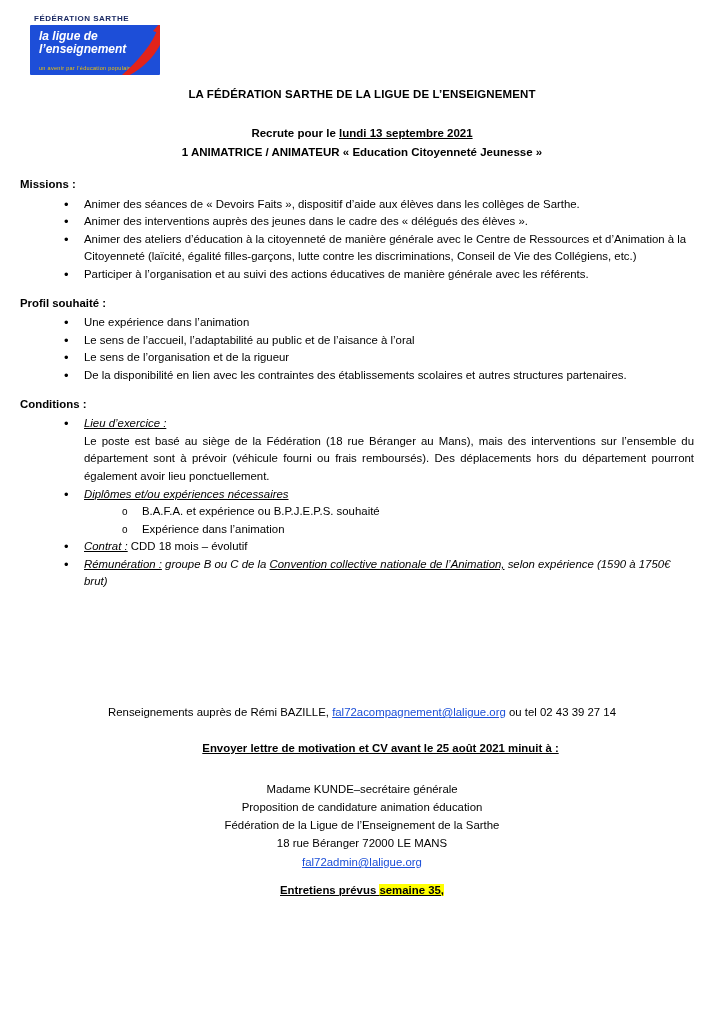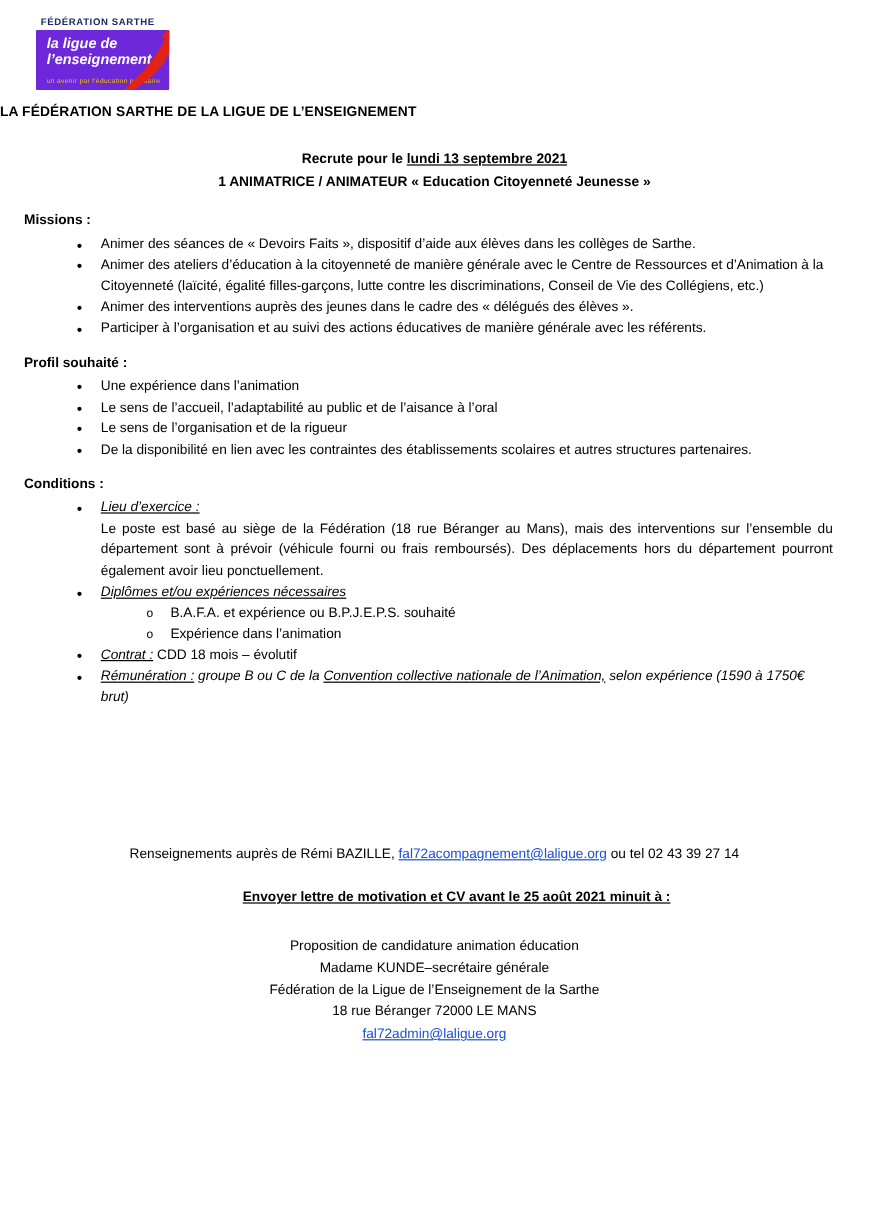--- a/index.html
+++ b/index.html
@@ -33,23 +33,23 @@
   }
   .logo-fed {
     font-size: 8px;
     font-weight: bold;
     letter-spacing: 0.5px;
     color: #1b2a63;
     margin: 0 0 2px 4px;
     font-family: "Liberation Sans", sans-serif;
   }
   .logo-box {
-    width: 111px;
+    width: 130px;
     height: 50px;
-    background: #6d28d9;
+    background: #1d4ed8;
     position: relative;
     overflow: hidden;
     border-radius: 1px;
   }
   .logo-box .line1 {
     position: absolute;
     left: 9px;
     top: 5px;
     color: #ffffff;
     font-size: 12px;
@@ -80,21 +80,21 @@
     right: -6px;
     top: -4px;
     width: 46px;
     height: 56px;
   }
   .title {
     position: absolute;
     left: 0;
     right: 0;
     top: 88px;
-    text-align: left;
+    text-align: center;
     font-weight: bold;
     font-size: 11.5px;
     letter-spacing: 0.1px;
   }
   .subtitle-block {
     position: absolute;
     left: 0;
     right: 0;
     top: 124px;
     text-align: center;
@@ -233,22 +233,22 @@
       <span>Recrute pour le </span><span class="u">lundi 13 septembre 2021</span>
     </div>
     <div>1 ANIMATRICE / ANIMATEUR « Education Citoyenneté Jeunesse »</div>
   </div>
 
   <div class="body-text">
 
     <h2 class="section">Missions :</h2>
     <ul class="bullets">
       <li>Animer des séances de « Devoirs Faits », dispositif d’aide aux élèves dans les collèges de Sarthe.</li>
+      <li>Animer des interventions auprès des jeunes dans le cadre des « délégués des élèves ».</li>
       <li>Animer des ateliers d’éducation à la citoyenneté de manière générale avec le Centre de Ressources et d’Animation à la Citoyenneté (laïcité, égalité filles-garçons, lutte contre les discriminations, Conseil de Vie des Collégiens, etc.)</li>
-      <li>Animer des interventions auprès des jeunes dans le cadre des « délégués des élèves ».</li>
       <li>Participer à l’organisation et au suivi des actions éducatives de manière générale avec les référents.</li>
     </ul>
 
     <div class="sec-gap"></div>
 
     <h2 class="section">Profil souhaité :</h2>
     <ul class="bullets">
       <li>Une expérience dans l’animation</li>
       <li>Le sens de l’accueil, l’adaptabilité au public et de l’aisance à l’oral</li>
       <li>Le sens de l’organisation et de la rigueur</li>
@@ -279,23 +279,26 @@
     </ul>
   </div>
 
   <div class="contact-line">
     <span>Renseignements auprès de Rémi BAZILLE, </span><a class="mail" href="#">fal72acompagnement@laligue.org</a><span> ou tel 02 43 39 27 14</span>
   </div>
 
   <div class="send-line">Envoyer lettre de motivation et CV avant le 25 août 2021 minuit à :</div>
 
   <div class="addr-block">
+    <div>Madame KUNDE–secrétaire générale</div>
     <div>Proposition de candidature animation éducation</div>
-    <div>Madame KUNDE–secrétaire générale</div>
     <div>Fédération de la Ligue de l’Enseignement de la Sarthe</div>
     <div>18 rue Béranger 72000 LE MANS</div>
     <div class="mailrow">
       <a class="mail" href="#">fal72admin@laligue.org</a>
     </div>
   </div>
 
+  <div class="interview-line">
+    <span class="u">Entretiens prévus </span><span class="u hl">semaine 35,</span>
+  </div>
 
 </div>
 
 </body></html>

